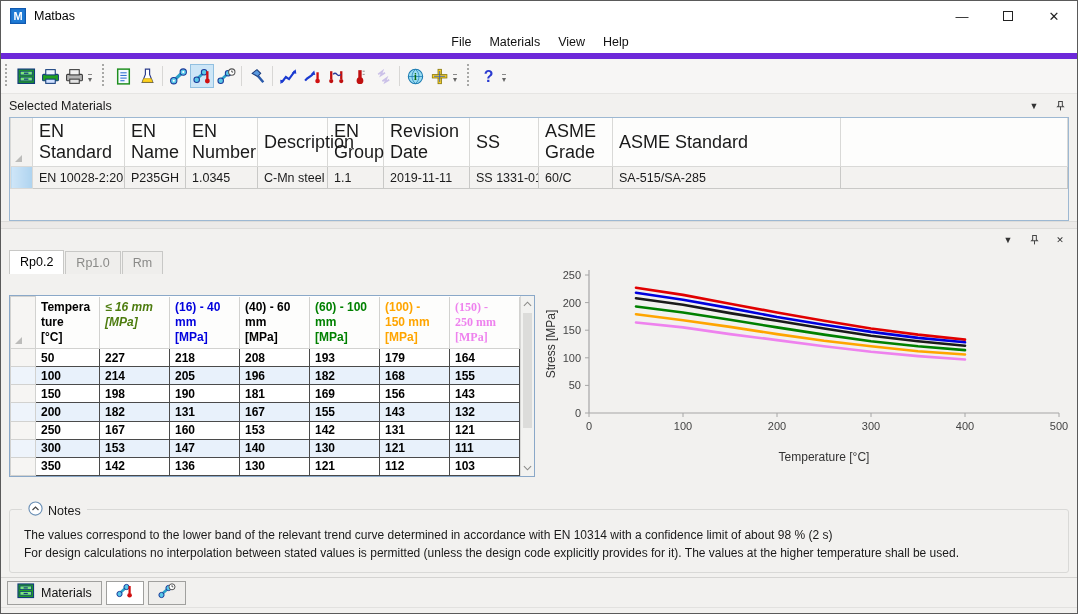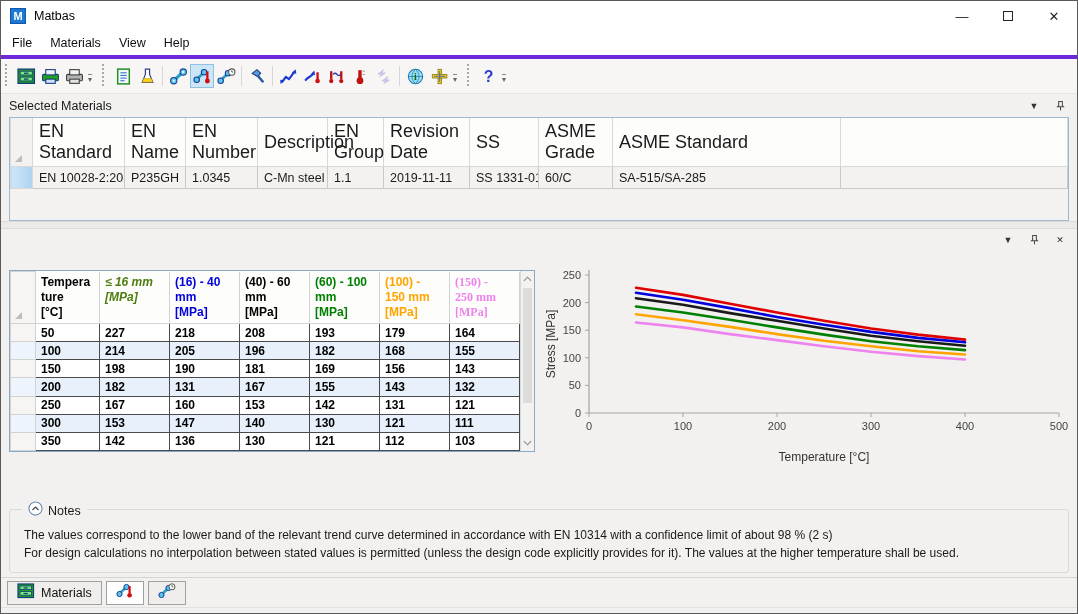--- a/index.html
+++ b/index.html
@@ -11,21 +11,21 @@
   
   .titlebar { height:30px; background:#ffffff; display:flex; align-items:center; flex:0 0 auto; }
   .app-icon { width:16px; height:16px; margin:0 8px 0 9px; flex:0 0 auto; }
   .title-text { font-size:12.5px; color:#000; }
   .tb-spacer { flex:1; }
   .win-btn { width:46px; height:30px; display:flex; align-items:center; justify-content:center;
     font-size:13px; color:#222; cursor:default; }
   .win-btn .maxbox { width:10px; height:10px; border:1px solid #222; display:inline-block; }
   
   .menubar { height:28px; background:#ffffff; display:flex; align-items:center; padding-left:2px;
-    border-bottom:4px solid #6d28d9; flex:0 0 auto; }
+    border-bottom:6px solid #6d28d9; flex:0 0 auto;justify-content:center; }
   .menu-item { font-size:12.5px; color:#111; padding:5px 9px; }
   
   .toolbar { height:35px; background:#f7f6f5; display:flex; align-items:center; padding:2px 2px;
     border-bottom:1px solid #e6e5e3; flex:0 0 auto; }
   .tgroup { display:flex; align-items:flex-end; margin-right:6px; }
   .grip { width:5px; height:22px; border-left:2px dotted #a8a8a6; margin:0 4px 2px 2px; align-self:center; }
   .tbtn { width:24px; height:24px; display:flex; align-items:center; justify-content:center; border:1px solid transparent; align-self:center; }
   .tbtn svg { width:19px; height:17px; }
   .tbtn.active { background:#cde6f7; border:1px solid #92c0e0; }
   .tbtn.disabled { opacity:.85; }
@@ -345,20 +345,25 @@
       <span class="ph-icon">
         <svg viewBox="0 0 12 12">
             <path d="M4 1 h4 v4.5 l1.2 1.2 H2.8 L4 5.5 z" fill="none" stroke="#444" stroke-width="1.1"></path>
             <line x1="6" y1="6.8" x2="6" y2="10.8" stroke="#444" stroke-width="1.1"></line>
           </svg>
       </span>
       <span class="ph-icon">✕</span>
     </div>
     <div class="p2-body">
       <div class="p2-left">
+        <div class="tabs-row">
+            <span class="tab active">Rp0.2</span>
+            <span class="tab">Rp1.0</span>
+            <span class="tab">Rm</span>
+          </div>
         <div class="props-wrap">
           <table class="props-table">
             <colgroup>
               <col style="width:25px">
                 <col style="width:64px">
                 <col style="width:70px">
                 <col style="width:70px">
               <col style="width:70px">
                 <col style="width:70px">
                 <col style="width:70px">

